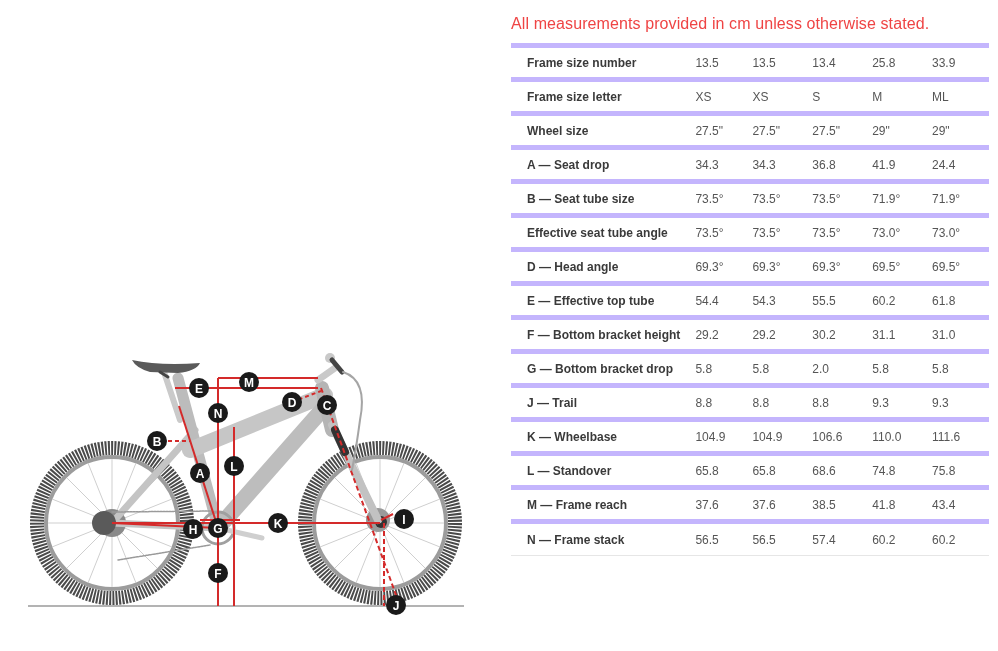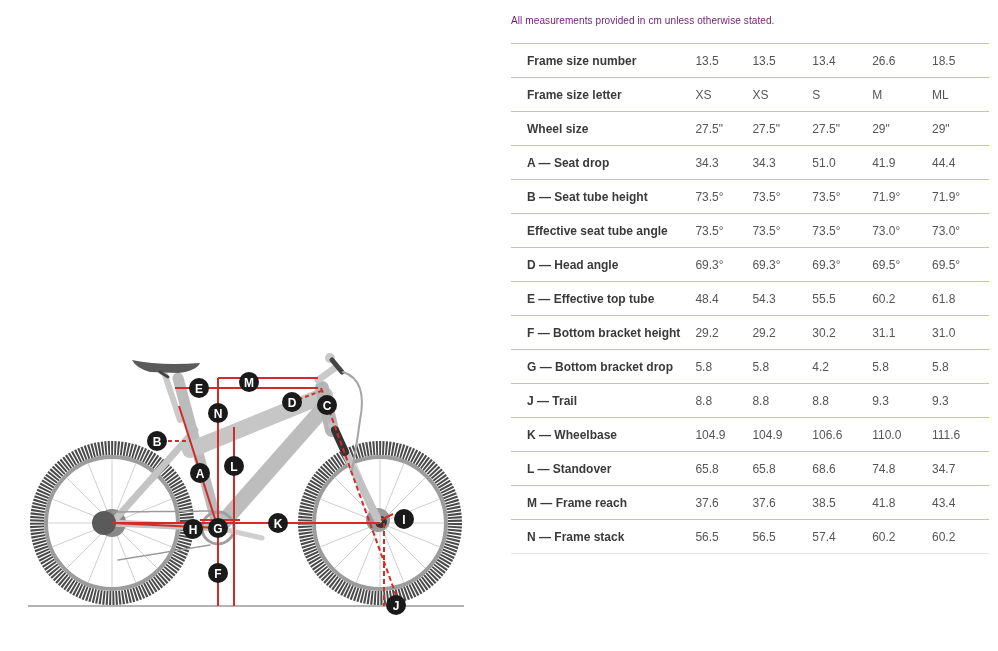--- a/index.html
+++ b/index.html
@@ -6,28 +6,28 @@
     html, body { width: 998px; height: 651px; background: #ffffff; overflow: hidden; }
     body { font-family: "Liberation Sans", sans-serif; color: #333; position: relative; }
 
     .diagram {
       position: absolute; left: 0; top: 0; width: 505px; height: 651px;
     }
     .diagram svg { position: absolute; left: 0; top: 0; }
 
     .note {
       position: absolute; left: 511px; top: 15px;
-      font-size: 10px; color: #701a75; letter-spacing: 0.1px;
+      font-size: 16px; color: #ef4444; letter-spacing: 0.1px;
     }
 
     .geo-table {
       position: absolute; left: 511px; top: 43px; width: 478px;
       border-collapse: collapse; font-size: 12px;
     }
-    .geo-table tr { height: 34px; border-top: 1px solid #c4b5fd; }
+    .geo-table tr { height: 34px; border-top: 5px solid #c4b5fd; }
     .geo-table tr:last-child { border-bottom: 1px solid #e6e6e6; }
     .geo-table td { padding: 0; vertical-align: middle; white-space: nowrap; }
     .geo-table td.lbl { padding-left: 16px; width: 185px; font-weight: bold; color: #3a3a3a; }
     .geo-table td.val { color: #555; width: 58px; }
     .geo-table td.val:nth-child(2) { width: 58px; }
     .geo-table td.val:nth-child(3) { width: 61px; }
     .geo-table td.val:nth-child(4) { width: 61px; }
     .geo-table td.val:nth-child(5) { width: 61px; }
   </style>
 </head>
@@ -191,22 +191,22 @@
 
 <div class="note">All measurements provided in cm unless otherwise stated.</div>
 
 <table class="geo-table">
   <tbody id="geo-body">
       <tr>
         <td class="lbl">Frame size number</td>
         <td class="val">13.5</td>
         <td class="val">13.5</td>
         <td class="val">13.4</td>
-        <td class="val">26.6</td>
-        <td class="val">18.5</td>
+        <td class="val">25.8</td>
+        <td class="val">33.9</td>
       </tr>
       <tr>
         <td class="lbl">Frame size letter</td>
         <td class="val">XS</td>
         <td class="val">XS</td>
         <td class="val">S</td>
         <td class="val">M</td>
         <td class="val">ML</td>
       </tr>
       <tr>
@@ -214,26 +214,26 @@
         <td class="val">27.5"</td>
         <td class="val">27.5"</td>
         <td class="val">27.5"</td>
         <td class="val">29"</td>
         <td class="val">29"</td>
       </tr>
       <tr>
         <td class="lbl">A — Seat drop</td>
         <td class="val">34.3</td>
         <td class="val">34.3</td>
-        <td class="val">51.0</td>
+        <td class="val">36.8</td>
         <td class="val">41.9</td>
-        <td class="val">44.4</td>
-      </tr>
-      <tr>
-        <td class="lbl">B — Seat tube height</td>
+        <td class="val">24.4</td>
+      </tr>
+      <tr>
+        <td class="lbl">B — Seat tube size</td>
         <td class="val">73.5°</td>
         <td class="val">73.5°</td>
         <td class="val">73.5°</td>
         <td class="val">71.9°</td>
         <td class="val">71.9°</td>
       </tr>
       <tr>
         <td class="lbl">Effective seat tube angle</td>
         <td class="val">73.5°</td>
         <td class="val">73.5°</td>
@@ -244,39 +244,39 @@
       <tr>
         <td class="lbl">D — Head angle</td>
         <td class="val">69.3°</td>
         <td class="val">69.3°</td>
         <td class="val">69.3°</td>
         <td class="val">69.5°</td>
         <td class="val">69.5°</td>
       </tr>
       <tr>
         <td class="lbl">E — Effective top tube</td>
-        <td class="val">48.4</td>
+        <td class="val">54.4</td>
         <td class="val">54.3</td>
         <td class="val">55.5</td>
         <td class="val">60.2</td>
         <td class="val">61.8</td>
       </tr>
       <tr>
         <td class="lbl">F — Bottom bracket height</td>
         <td class="val">29.2</td>
         <td class="val">29.2</td>
         <td class="val">30.2</td>
         <td class="val">31.1</td>
         <td class="val">31.0</td>
       </tr>
       <tr>
         <td class="lbl">G — Bottom bracket drop</td>
         <td class="val">5.8</td>
         <td class="val">5.8</td>
-        <td class="val">4.2</td>
+        <td class="val">2.0</td>
         <td class="val">5.8</td>
         <td class="val">5.8</td>
       </tr>
       <tr>
         <td class="lbl">J — Trail</td>
         <td class="val">8.8</td>
         <td class="val">8.8</td>
         <td class="val">8.8</td>
         <td class="val">9.3</td>
         <td class="val">9.3</td>
@@ -288,21 +288,21 @@
         <td class="val">106.6</td>
         <td class="val">110.0</td>
         <td class="val">111.6</td>
       </tr>
       <tr>
         <td class="lbl">L — Standover</td>
         <td class="val">65.8</td>
         <td class="val">65.8</td>
         <td class="val">68.6</td>
         <td class="val">74.8</td>
-        <td class="val">34.7</td>
+        <td class="val">75.8</td>
       </tr>
       <tr>
         <td class="lbl">M — Frame reach</td>
         <td class="val">37.6</td>
         <td class="val">37.6</td>
         <td class="val">38.5</td>
         <td class="val">41.8</td>
         <td class="val">43.4</td>
       </tr>
       <tr>

